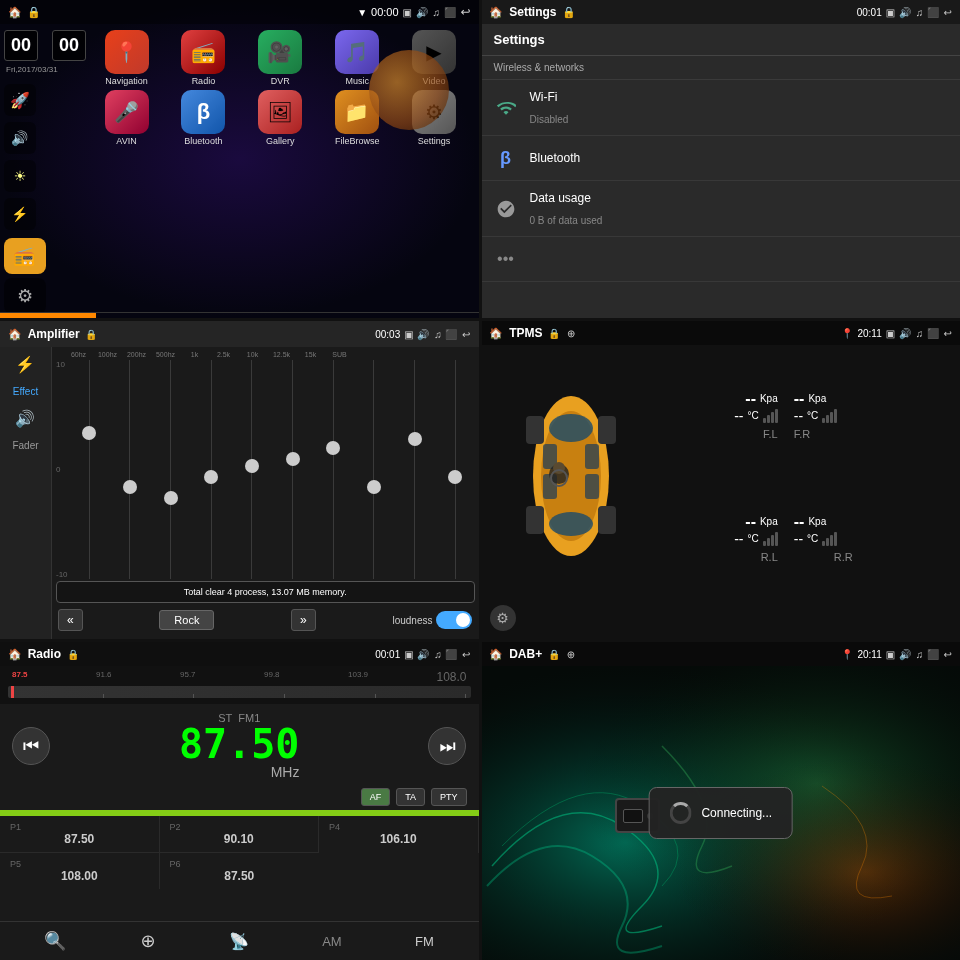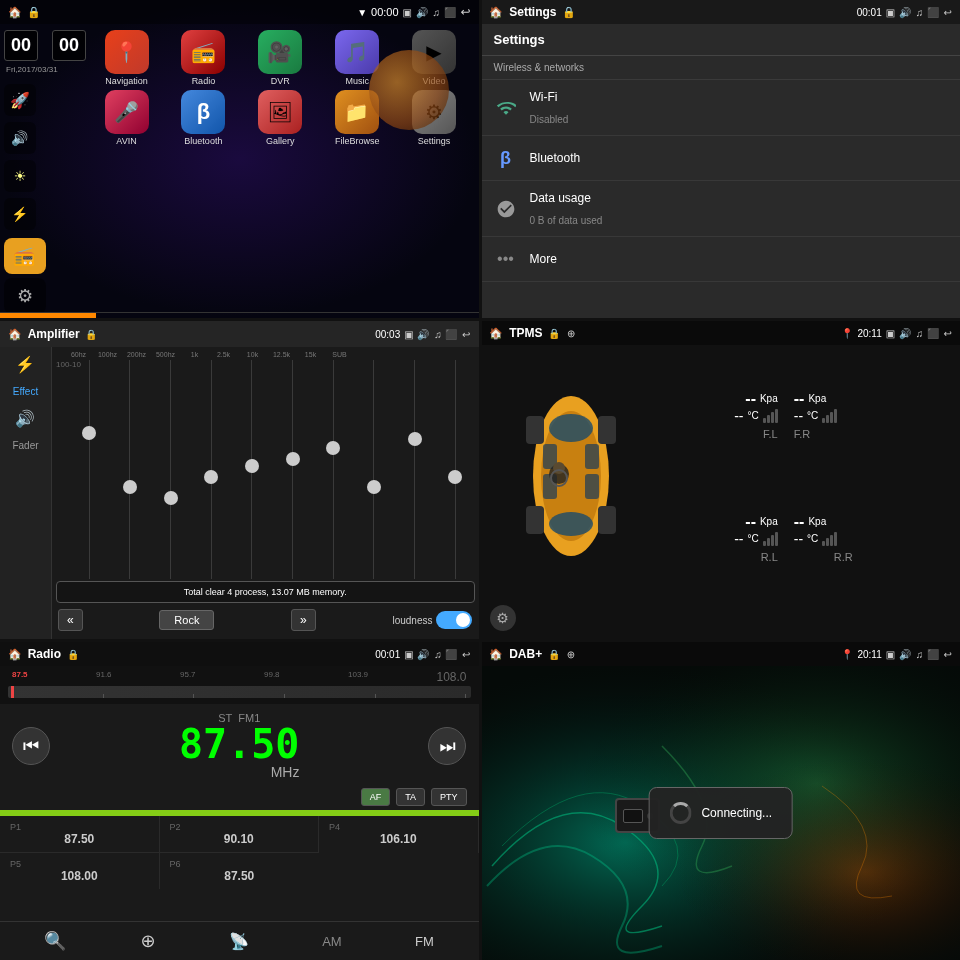--- a/index.html
+++ b/index.html
@@ -184,23 +184,20 @@
             <path d="M12 2C6.48 2 2 6.48 2 12s4.48 10 10 10 10-4.48 10-10S17.52 2 12 2zm-2 15l-5-5 1.41-1.41L10 14.17l7.59-7.59L19 8l-9 9z"></path>
           </svg>
       </div>
       <div class="settings-item-text">
         <div class="settings-item-name">Data usage</div>
         <div class="settings-item-sub">0 B of data used</div>
       </div>
     </div>
     <div class="settings-item">
       <div class="settings-item-icon" style="color:#888;font-size:16px;">•••</div>
-      <div class="settings-item-text">
-        <div class="settings-item-name">More</div>
-      </div>
     </div>
   </div>
 
   <div class="panel panel-amp" style="position:relative;">
     <div class="amp-header">
       <div class="sb-left">
         <span>🏠</span>
         <span style="color:#fff;font-size:12px;font-weight:bold;">Amplifier</span>
         <span style="color:#ccc;font-size:10px;">🔒</span>
       </div>
@@ -232,21 +229,21 @@
           <div style="font-size:7px;color:#777;width:29px;text-align:center;">1k</div>
           <div style="font-size:7px;color:#777;width:29px;text-align:center;">2.5k</div>
           <div style="font-size:7px;color:#777;width:29px;text-align:center;">10k</div>
           <div style="font-size:7px;color:#777;width:29px;text-align:center;">12.5k</div>
           <div style="font-size:7px;color:#777;width:29px;text-align:center;">15k</div>
           <div style="font-size:7px;color:#777;width:29px;text-align:center;">SUB</div>
         </div>
 
         <div style="display:flex;flex:1;position:relative;">
 
-          <div style="display:flex;flex-direction:row;justify-content:space-between;width:14px;">
+          <div style="display:flex;flex-direction:column;justify-content:space-between;width:14px;">
             <span style="font-size:8px;color:#666;">10</span>
             <span style="font-size:8px;color:#666;">0</span>
             <span style="font-size:8px;color:#666;">-10</span>
           </div>
 
           <div style="display:flex;gap:2px;flex:1;">
 
             <div style="flex:1;position:relative;display:flex;align-items:center;justify-content:center;">
               <div style="width:1px;height:100%;background:#3a3a3a;position:absolute;"></div>
               <div style="width:14px;height:14px;background:#ccc;border-radius:50%;position:absolute;top:30%;cursor:pointer;"></div>

